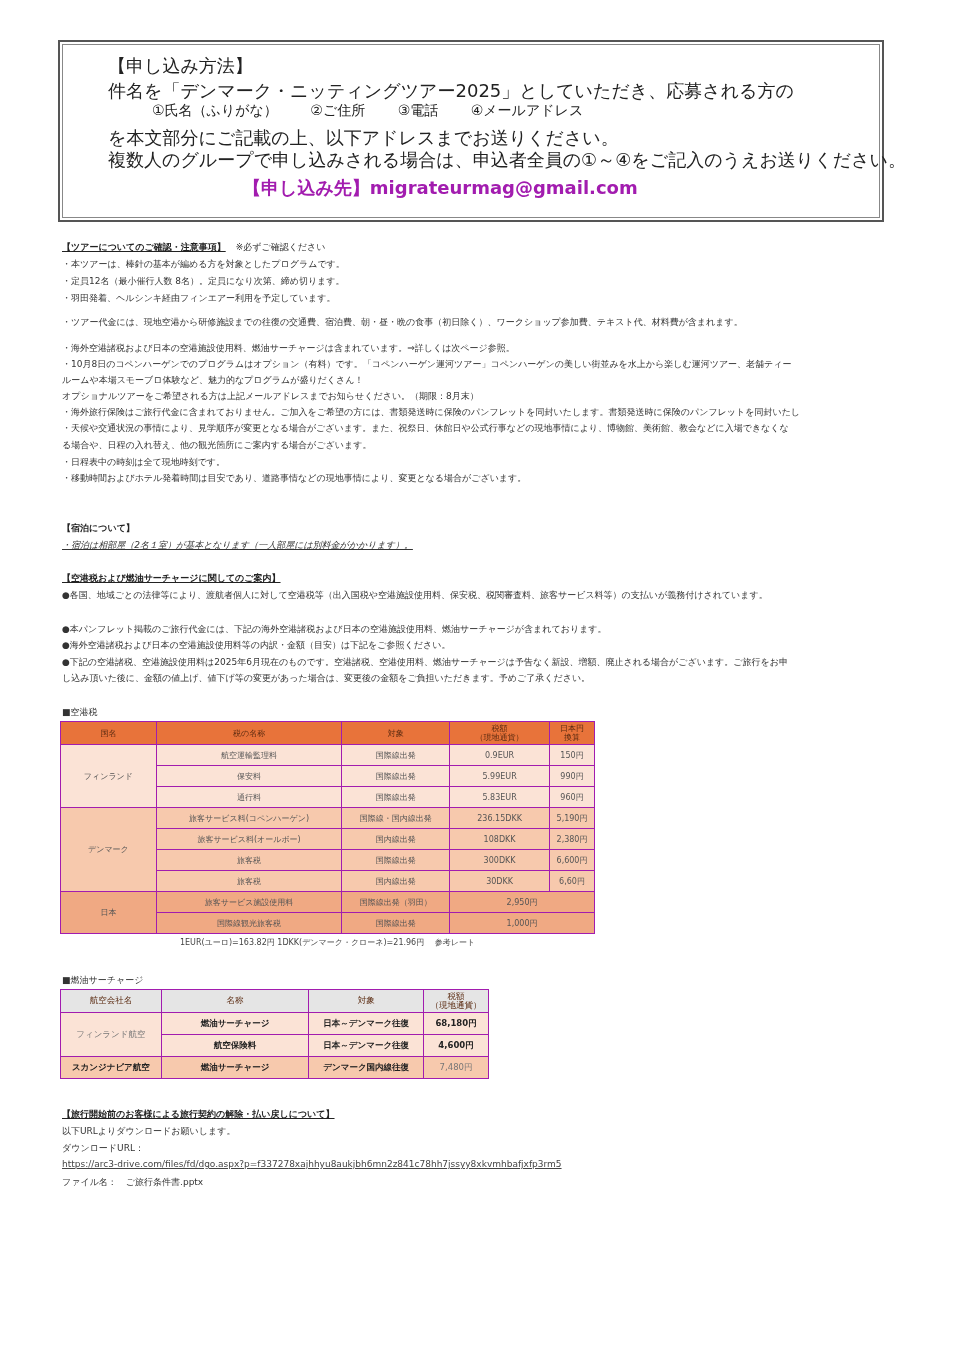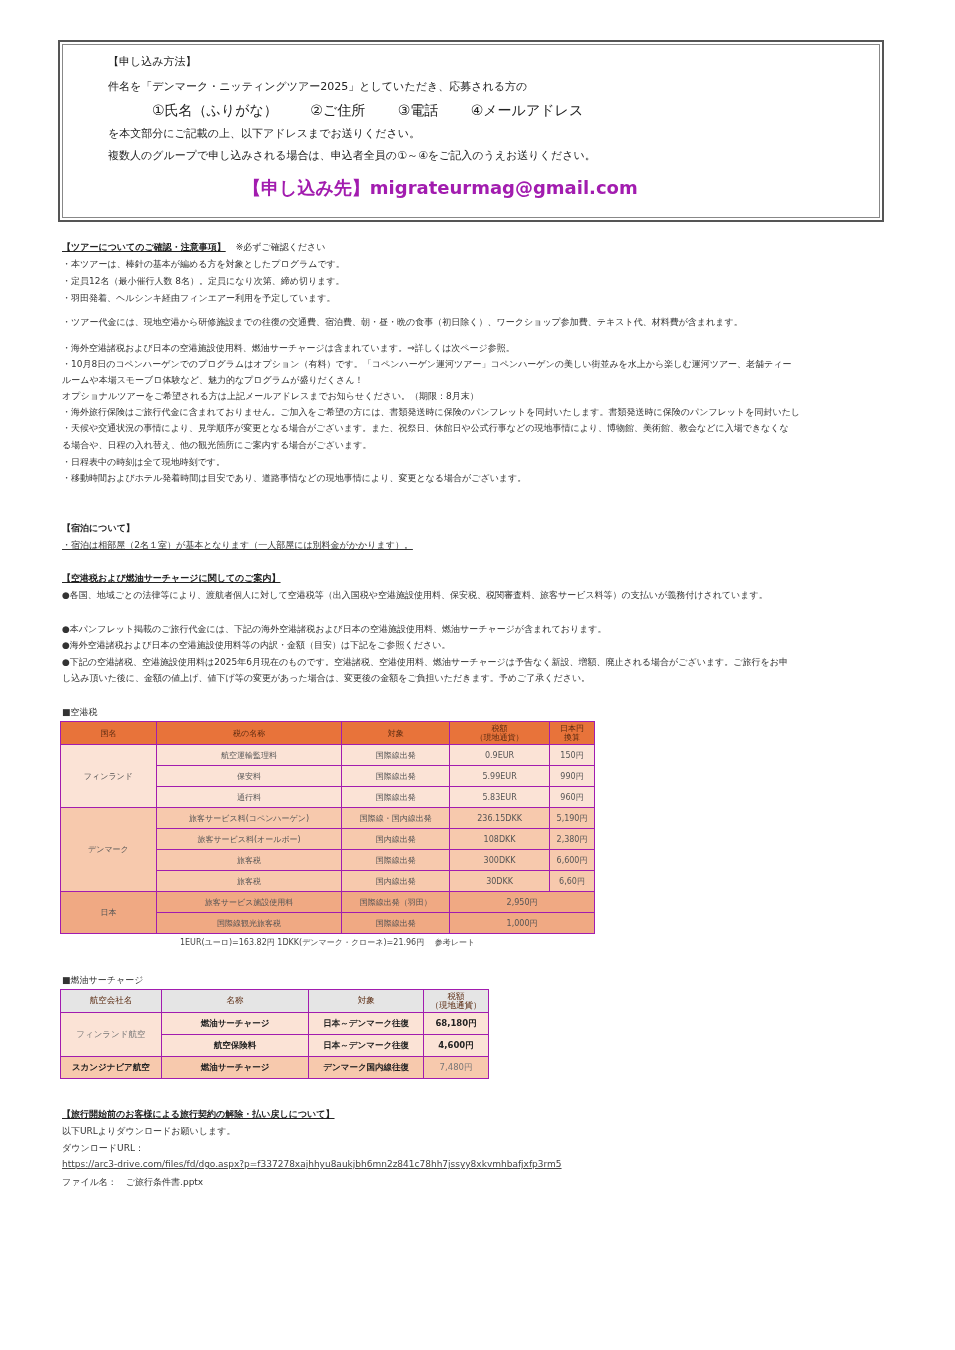--- a/index.html
+++ b/index.html
@@ -1,27 +1,27 @@
 <!DOCTYPE html>
 <html><head>
 <meta charset="utf-8">
 <style>
   html, body { margin:0; padding:0; background:#fff; }
   body { width:955px; height:1350px; position:relative; font-family:"DejaVu Sans", sans-serif; color:#333; overflow:hidden; }
   .frame { position:absolute; left:58px; top:40px; width:826px; height:182px; border:2px solid #555; box-sizing:border-box; }
   .frame-inner { position:absolute; left:2px; top:2px; right:2px; bottom:2px; border:1px solid #888; }
-  .apply { position:absolute; left:108px; font-size:11px; color:#222; white-space:nowrap; }
+  .apply { position:absolute; left:108px; font-size:18px; color:#222; white-space:nowrap; }
   .apply-items { position:absolute; left:152px; top:102px; font-size:14px; color:#222; white-space:nowrap;text-align:center; }
   .apply-items span { margin-right:28px; }
   .apply-dest { position:absolute; left:243px; top:176px; font-size:18px; font-weight:bold; color:#a21caf; white-space:nowrap; }
 
   .t { position:absolute; left:62px; font-size:9px; color:#333; white-space:nowrap; line-height:12px; }
   .h { font-weight:bold; text-decoration:underline; color:#222; }
   .note { font-weight:normal; text-decoration:none; margin-left:10px; }
-  .u { text-decoration:underline; }
+  .u { text-decoration:underline;font-style:italic; }
 
   table { border-collapse:collapse; position:absolute; font-size:8px; color:#555; }
   table td, table th { border:1px solid #a21caf; text-align:center; font-weight:normal; padding:0; }
   .tax th { background:#e8733a; color:#5a2a10; height:22px; }
   .tax td { height:20px; }
   .fin { background:#fbe3d6; }
   .den { background:#f7c9ad; }
   .jpn { background:#f0a983; }
   .rate-row td { border:none; background:#fff; height:16px; color:#444; }
   .fuel { font-size:8.5px; color:#222; }

